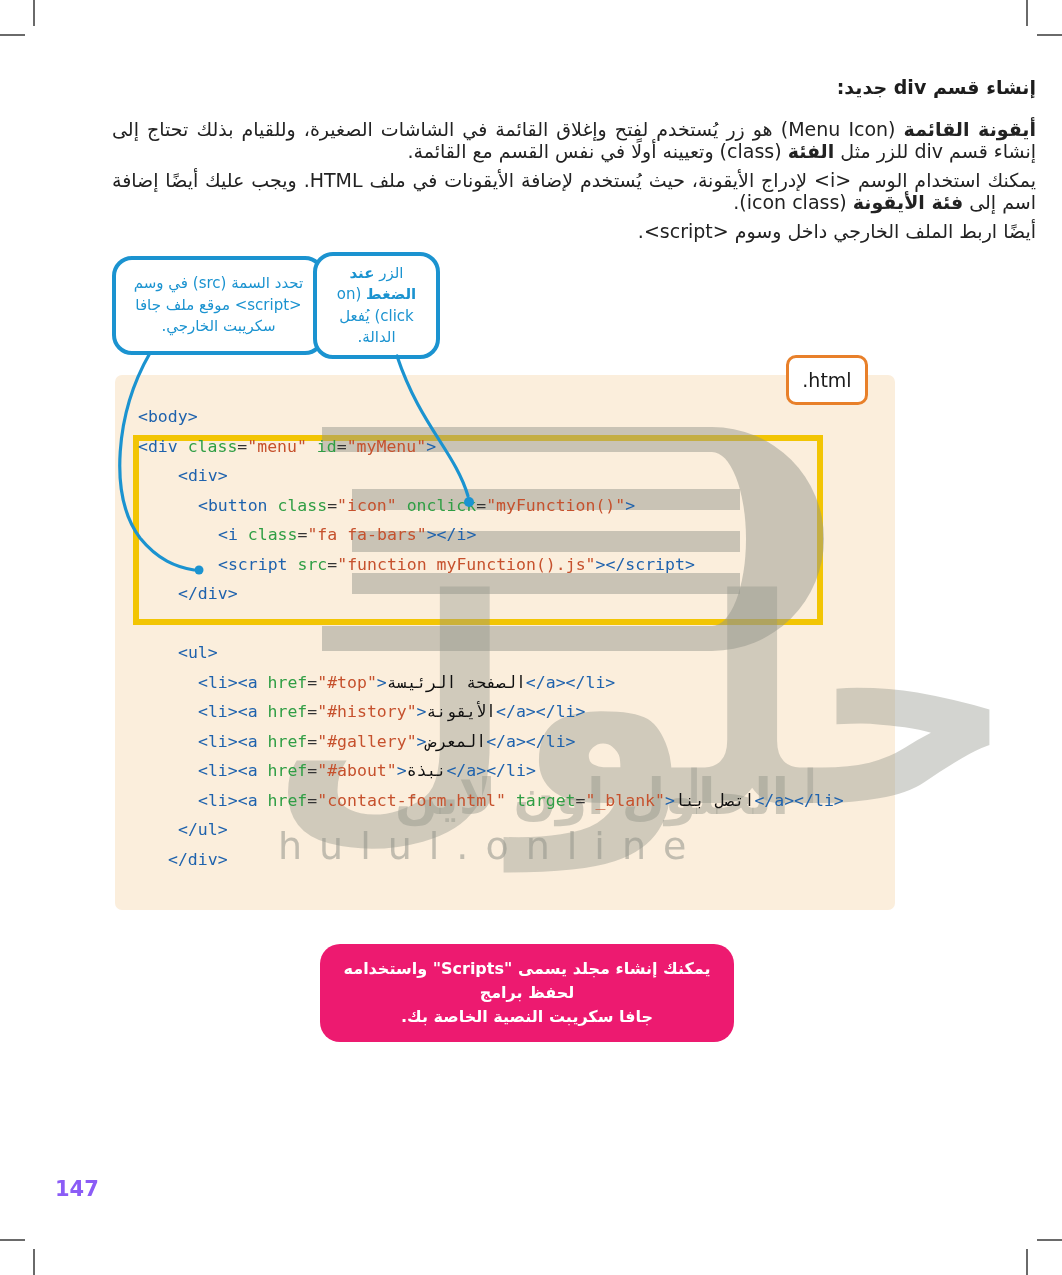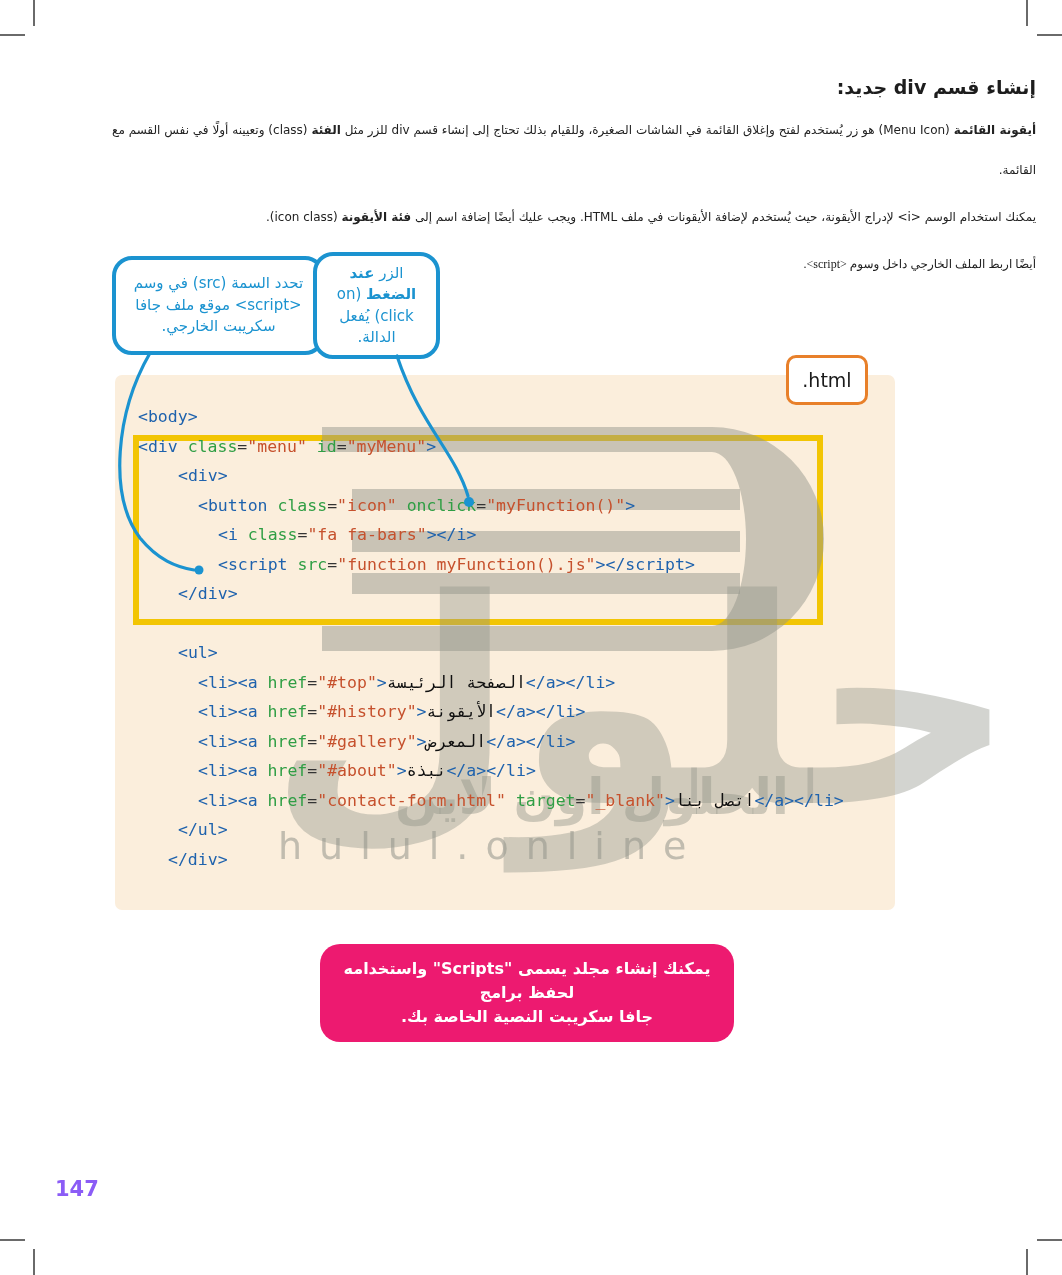--- a/index.html
+++ b/index.html
@@ -2,23 +2,23 @@
 <html><head>
 <meta charset="utf-8">
 <style>
   html,body{margin:0;padding:0;background:#ffffff;}
   .page{position:relative;width:1062px;height:1275px;background:#fff;overflow:hidden;
         font-family:"DejaVu Sans",sans-serif;color:#222;}
   
   .crop{position:absolute;background:#6a6a6a;}
   
   .textcol{position:absolute;top:76px;left:112px;right:26px;direction:rtl;text-align:right;}
-  .textcol h1{font-size:19px;margin:0 0 12px 0;color:#1d1d1d;}
-  .textcol p{font-size:12px;line-height:40px;margin:0 0 7px 0;text-align:justify;}
-  .textcol p.last{text-align:right;font-family:Liberation Serif, serif;}
+  .textcol h1{font-size:19px;margin:0 0 20px 0;color:#1d1d1d;}
+  .textcol p{font-size:19px;line-height:22px;margin:0 0 7px 0;text-align:justify;}
+  .textcol p.last{text-align:right;}
   .bold{font-weight:bold;}
   
   .bubble{position:absolute;background:#fff;border:4px solid #1b93d0;border-radius:20px;
           color:#1b93d0;direction:rtl;text-align:center;font-size:15px;line-height:21.5px;
           display:flex;align-items:center;justify-content:center;padding:6px 9px;box-sizing:border-box;z-index:5;}
   .bubble-src{left:112px;top:256px;width:213px;height:99px;}
   .bubble-onclick{left:313px;top:252px;width:127px;height:107px;}
   
   .html-label{position:absolute;left:786px;top:355px;width:76px;height:44px;background:#fff;
               border:3px solid #e8802a;border-radius:10px;z-index:5;display:flex;align-items:center;

